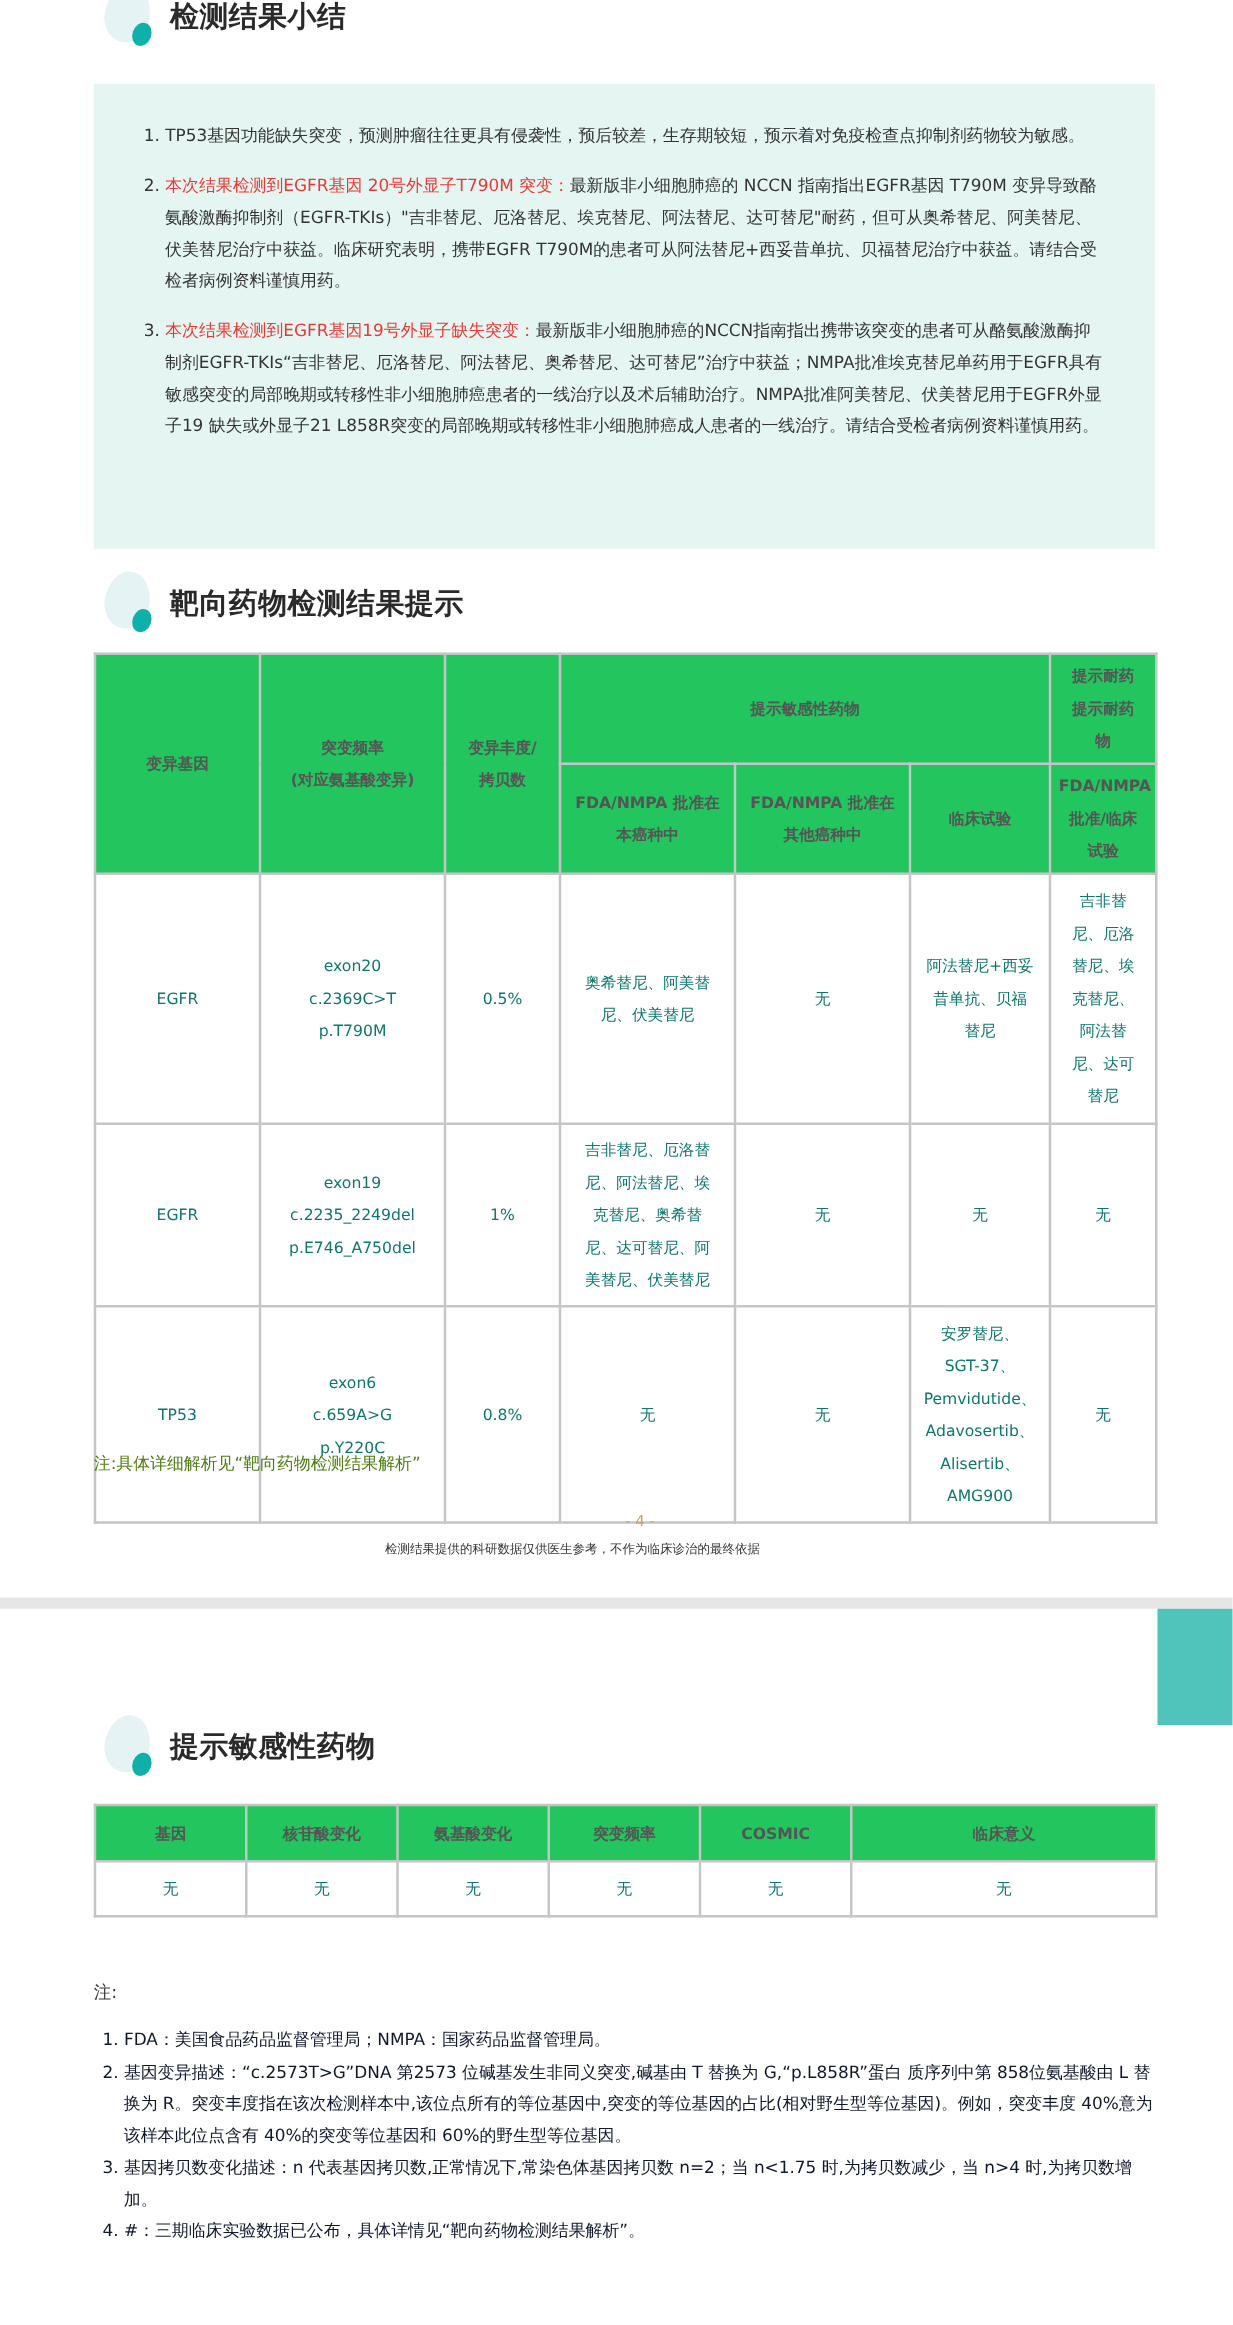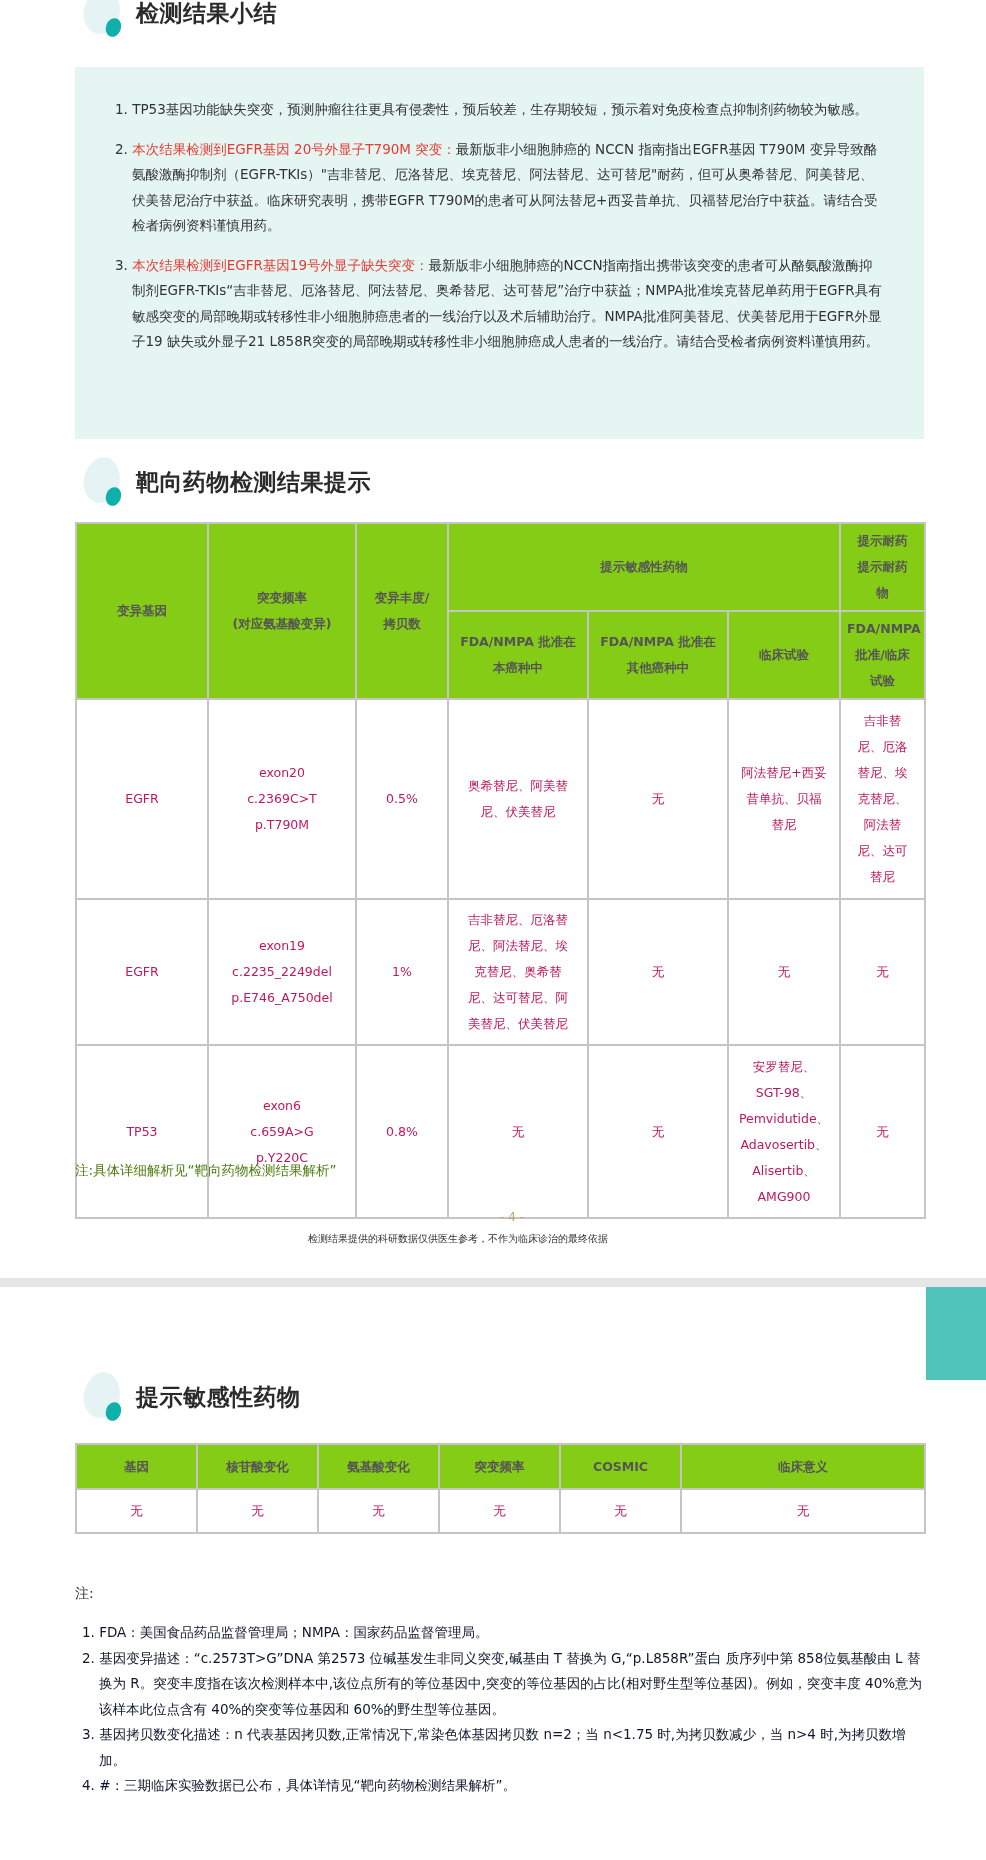--- a/index.html
+++ b/index.html
@@ -31,23 +31,23 @@
   .summary-box ol { list-style: none; }
   .summary-box li {
     font-size: 13.5px; line-height: 25.5px; color: #333;
     padding-left: 17px; text-indent: -17px; margin-bottom: 14px;
   }
   .red { color: #e83a33; }
 
   table.res { border-collapse: collapse; position: absolute; table-layout: fixed; }
   table.res td, table.res th {
     border: 2px solid #c5c5c8; text-align: center; vertical-align: middle;
-    font-size: 12.5px; color: #be185d; line-height: 26px; padding: 4px 6px;
-  }
-  table.res th { background: #84cc16; font-weight: bold; color: #555; font-size: 12.5px; }
+    font-size: 12.5px; color: #0f766e; line-height: 26px; padding: 4px 6px;
+  }
+  table.res th { background: #22c55e; font-weight: bold; color: #555; font-size: 12.5px; }
   .cell-lines span { display: block; }
 
   .table-note { position: absolute; left: 75px; top: 1162px; font-size: 13.5px; color: #4d7c0f; }
   .page-num { position: absolute; left: 500px; top: 1210px; font-size: 12px; color: #c8a26a; }
   .disclaimer { position: absolute; left: 308px; top: 1232px; font-size: 10px; color: #333; }
   .page-divider { position: absolute; left: 0; top: 1278px; width: 986px; height: 9px; background: #e6e6e6; }
   .side-tab { position: absolute; left: 926px; top: 1287px; width: 60px; height: 93px; background: #50c3bb; }
 
   .notes-title { position: absolute; left: 75px; top: 1585px; font-size: 14px; color: #333; }
   .notes-list { position: absolute; left: 82px; top: 1620px; width: 850px; list-style: none; }
@@ -191,21 +191,21 @@
     <td class="cell-lines">
       <span>exon6</span>
           <span>c.659A&gt;G</span>
           <span>p.Y220C</span>
     </td>
     <td>0.8%</td>
     <td>无</td>
     <td>无</td>
     <td class="cell-lines">
       <span>安罗替尼、</span>
-          <span>SGT-98、</span>
+          <span>SGT-37、</span>
           <span>Pemvidutide、</span>
           <span>Adavosertib、</span>
           <span>Alisertib、</span>
           <span>AMG900</span>
     </td>
     <td>无</td>
   </tr>
 </tbody>
   </table>
 

